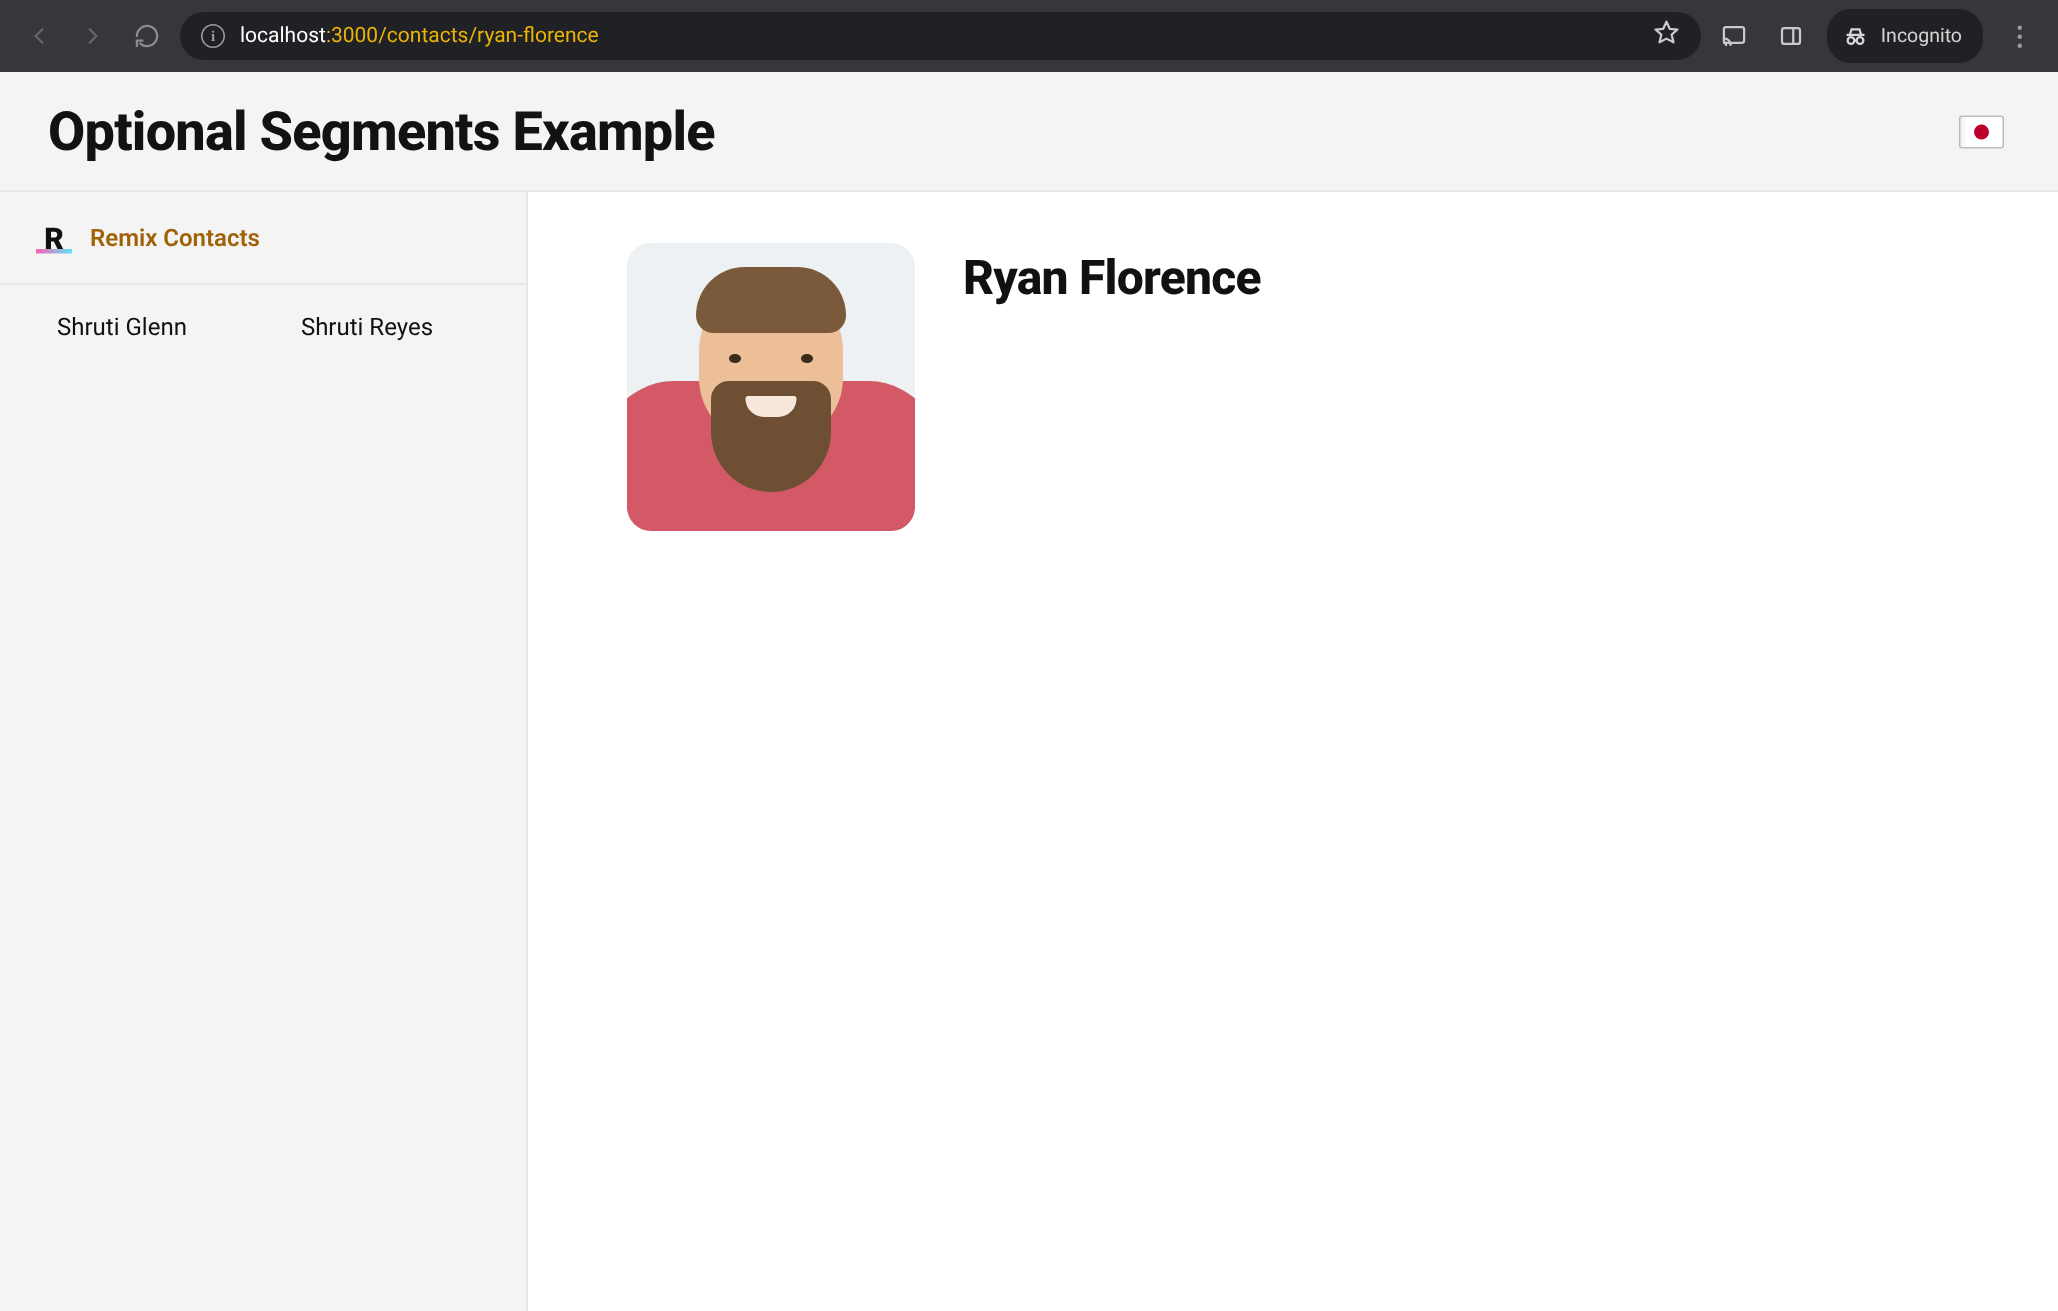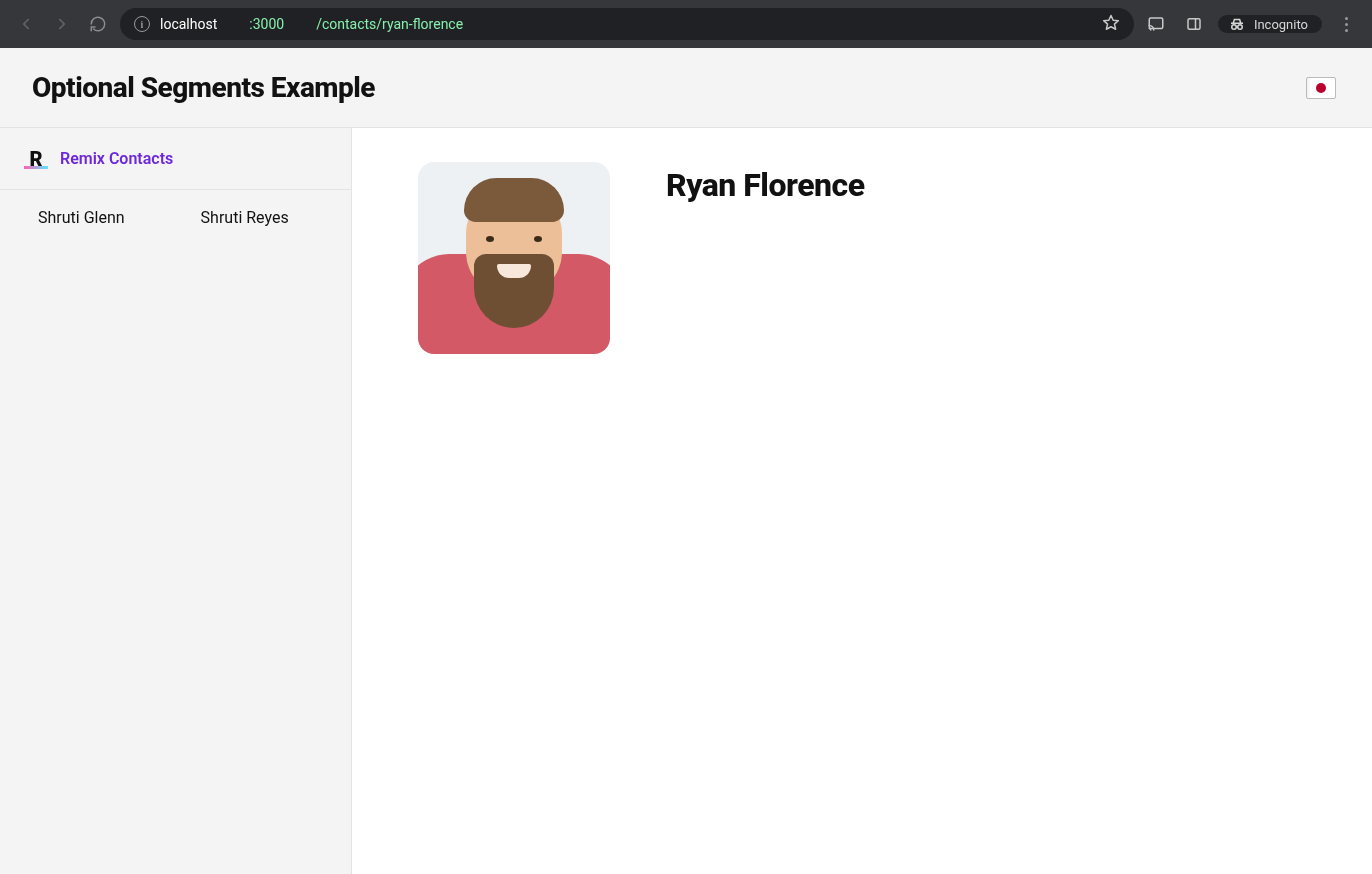--- a/index.html
+++ b/index.html
@@ -47,57 +47,57 @@
     .url-bar .info-icon {
       width: 16px; height: 16px;
       border: 1.5px solid #9a9a9b;
       border-radius: 50%;
       display: flex; align-items: center; justify-content: center;
       font-size: 10px; font-weight: 700; color: #9a9a9b;
       font-family: Georgia, serif;
     }
     .url-text { display: flex; align-items: flex-end; }
     .url-text .host { color: #ffffff; }
-    .url-text .path { color: #86efac; padding-left: 32px; }
+    .url-text .path { color: #eab308; }
     .url-star {
       margin-left: auto;
       color: #c9c9c9;
     }
     .chrome-right {
       display: flex; align-items: center; gap: 10px;
     }
     .chrome-icon {
       width: 28px; height: 28px;
       display: flex; align-items: center; justify-content: center;
       color: #c9c9c9;
     }
     .incognito-pill {
       background: #202124;
       color: #d6d6d6;
       border-radius: 16px;
-      height: 18px;
+      height: 36px;
       display: flex; align-items: center; gap: 8px;
       padding: 0 14px 0 10px;
       font-size: 13px;
     }
     .kebab { display:flex; flex-direction:column; gap:3px; align-items:center; justify-content:center; }
     .kebab span { width:3px; height:3px; background:#9a9a9b; border-radius:50%; }
 
     
     .page-header {
       background: #f4f4f4;
       border-bottom: 1px solid #e4e4e4;
       height: 80px;
       display: flex;
       align-items: center;
       justify-content: space-between;
       padding: 0 36px 0 32px;
     }
     .page-title {
-      font-size: 28px;
+      font-size: 36px;
       font-weight: 800;
       letter-spacing: -0.5px;
       color: #121212;
     }
     .flag {
       width: 30px; height: 22px;
       border: 1px solid #bbb;
       background:
         linear-gradient(90deg, rgba(0,0,0,0.06), rgba(0,0,0,0)) left/4px 100% no-repeat,
         #fff;
@@ -148,21 +148,21 @@
       content: "";
       position: absolute;
       left: 0; right: 0; bottom: 2px;
       height: 3px;
       background: linear-gradient(90deg, #ff3aa1, #38e1ff);
       opacity: 0.8;
     }
     .sidebar-header-title {
       font-size: 16px;
       font-weight: 600;
-      color: #6d28d9;
+      color: #a16207;
     }
     .sidebar-list {
       padding: 18px 0;
       overflow-y: auto;
     }
     .sidebar-item {
       padding: 12px 38px;
       font-size: 16px;
       color: #111;
       cursor: pointer;
@@ -230,21 +230,20 @@
     }
     .avatar .eye.left { left: 68px; }
     .avatar .eye.right { left: 116px; }
 
     .contact-name {
       font-size: 32px;
       font-weight: 800;
       letter-spacing: -0.5px;
       color: #111;
       margin-top: 4px;
-      margin-left: 24px;
     }
   </style>
 </head>
 <body>
 
 <div class="browser-chrome">
   <div class="nav-btn disabled">
     <svg viewBox="0 0 24 24" fill="none" stroke="currentColor" stroke-width="2" stroke-linecap="round">
         <path d="M15 6l-6 6 6 6"></path>
       </svg>

